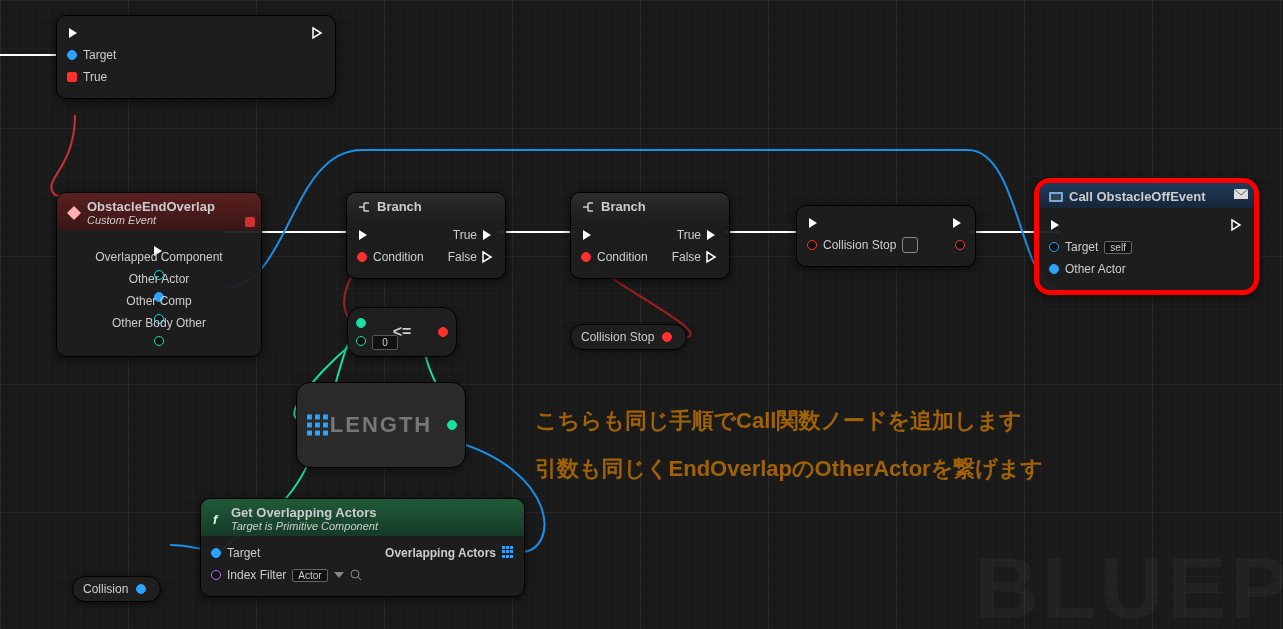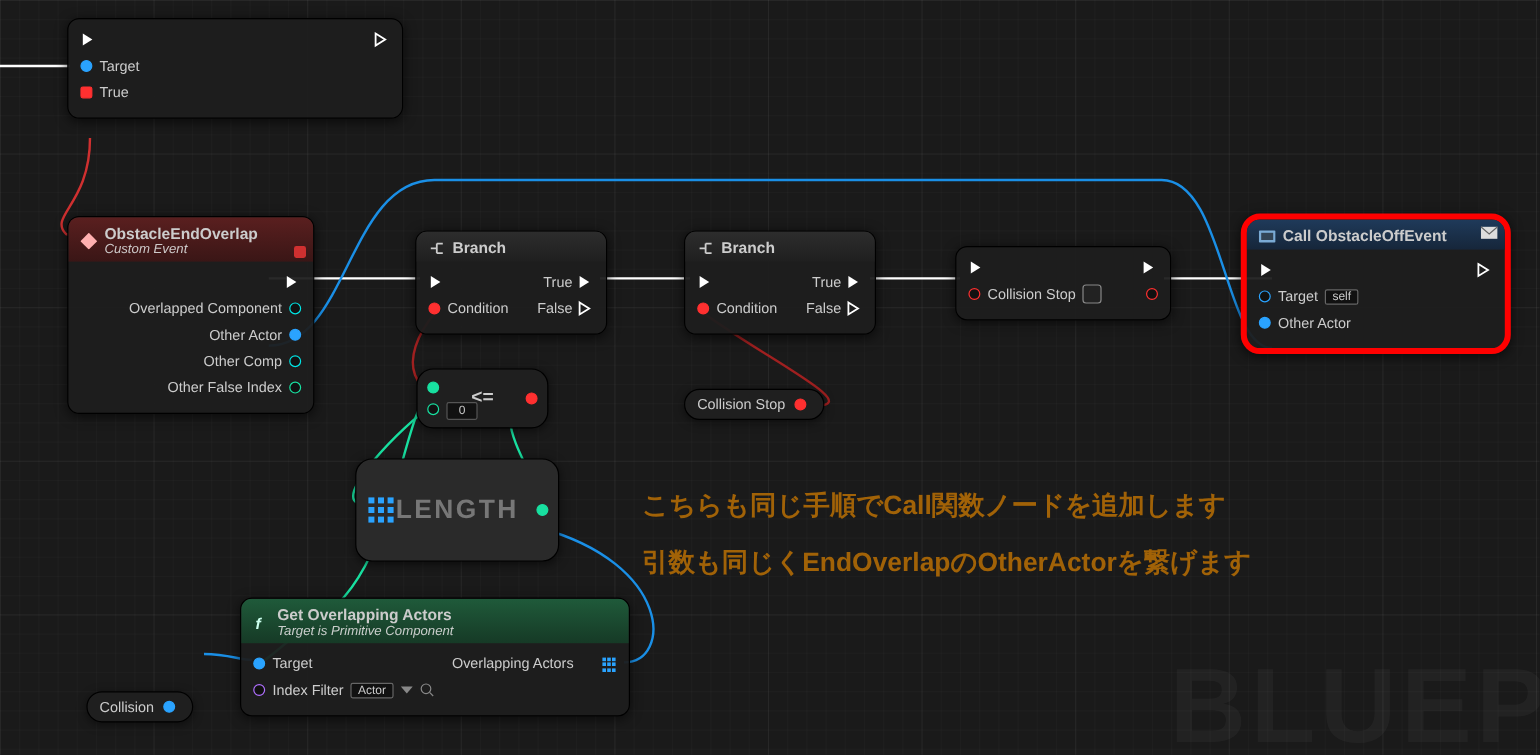--- a/index.html
+++ b/index.html
@@ -36,21 +36,21 @@
     align-items:center;
     gap:6px;
   }
   .node .head.blue { background: linear-gradient(180deg,#1f3a5a,#16263a); }
   .node .head.red  { background: linear-gradient(180deg,#5a1f1f,#3a1616); }
   .node .head.gray { background: linear-gradient(180deg,#2d2d2d,#1f1f1f); }
   .node .head.green{ background: linear-gradient(180deg,#1f5a3a,#163a26); }
   .node .head .sub { display:block; font-weight:normal; font-style:italic; font-size:11px; color:#ddd; opacity:.9;}
   .node .body { padding: 6px 10px 10px 10px; }
   .row { display:flex; align-items:center; gap:6px; height:22px; }
-  .row.right { justify-content:flex-end; }
+  .row.right { justify-content:flex-end;flex-direction:column; }
   .row.between { justify-content:space-between; }
   .pin { width:10px; height:10px; border-radius:50%; border:1.5px solid; background:#111; flex-shrink:0;}
   .exec-svg { width:14px; height:14px; }
   .pin.blue  { border-color:#2aa3ff; }
   .pin.blue.filled { background:#2aa3ff; }
   .pin.cyan  { border-color:#00e5e5; }
   .pin.teal  { border-color:#18e0a0; }
   .pin.teal.filled { background:#18e0a0; }
   .pin.red   { border-color:#ff3030; }
   .pin.red.filled { background:#ff3030; }
@@ -167,21 +167,21 @@
         <span class="pin blue filled"></span>
         <span>Target</span>
       </div>
     <div class="row">
         <span class="pin red filled" style="border-radius:2px;"></span>
         <span>True</span>
       </div>
   </div>
 </div>
 
-<div class="node" style="left:56px; top:180px; width:206px;">
+<div class="node" style="left:56px; top:192px; width:206px;">
   <div class="head red">
     <span class="icon-box">
       <svg viewBox="0 0 14 14">
           <polygon points="7,0 14,7 7,14 0,7" fill="#ffb0b0"></polygon>
         </svg>
     </span>
     <div>
       <span>ObstacleEndOverlap</span>
       <span class="sub">Custom Event</span>
     </div>
@@ -199,21 +199,21 @@
       </div>
     <div class="row right">
         <span>Other Actor</span>
         <span class="pin blue filled"></span>
       </div>
     <div class="row right">
         <span>Other Comp</span>
         <span class="pin cyan"></span>
       </div>
     <div class="row right">
-        <span>Other False Index</span>
+        <span>Other Body Other</span>
         <span class="pin teal"></span>
       </div>
   </div>
 </div>
 
 <div class="node" style="left:346px; top:192px; width:160px;">
   <div class="head gray">
     <span class="icon-box">
       <svg viewBox="0 0 14 14">
           <path d="M2 7 L7 7 M7 3 L12 3 M7 11 L12 11 M7 3 L7 11" stroke="#ccc" stroke-width="1.5" fill="none"></path>
@@ -387,21 +387,21 @@
       <span>Get Overlapping Actors</span>
       <span class="sub">Target is Primitive Component</span>
     </div>
   </div>
   <div class="body">
     <div class="row between">
       <div style="display:flex;align-items:center;gap:6px;">
           <span class="pin blue filled"></span>
           <span>Target</span>
         </div>
-      <div style="display:flex;align-items:flex-end;gap:24px;">
+      <div style="display:flex;align-items:flex-start;gap:6px;font-weight:bold;">
           <span>Overlapping Actors</span>
         <div class="array-pin">
             <span></span>
             <span></span>
             <span></span>
             <span></span>
             <span></span>
             <span></span>
             <span></span>
             <span></span>

